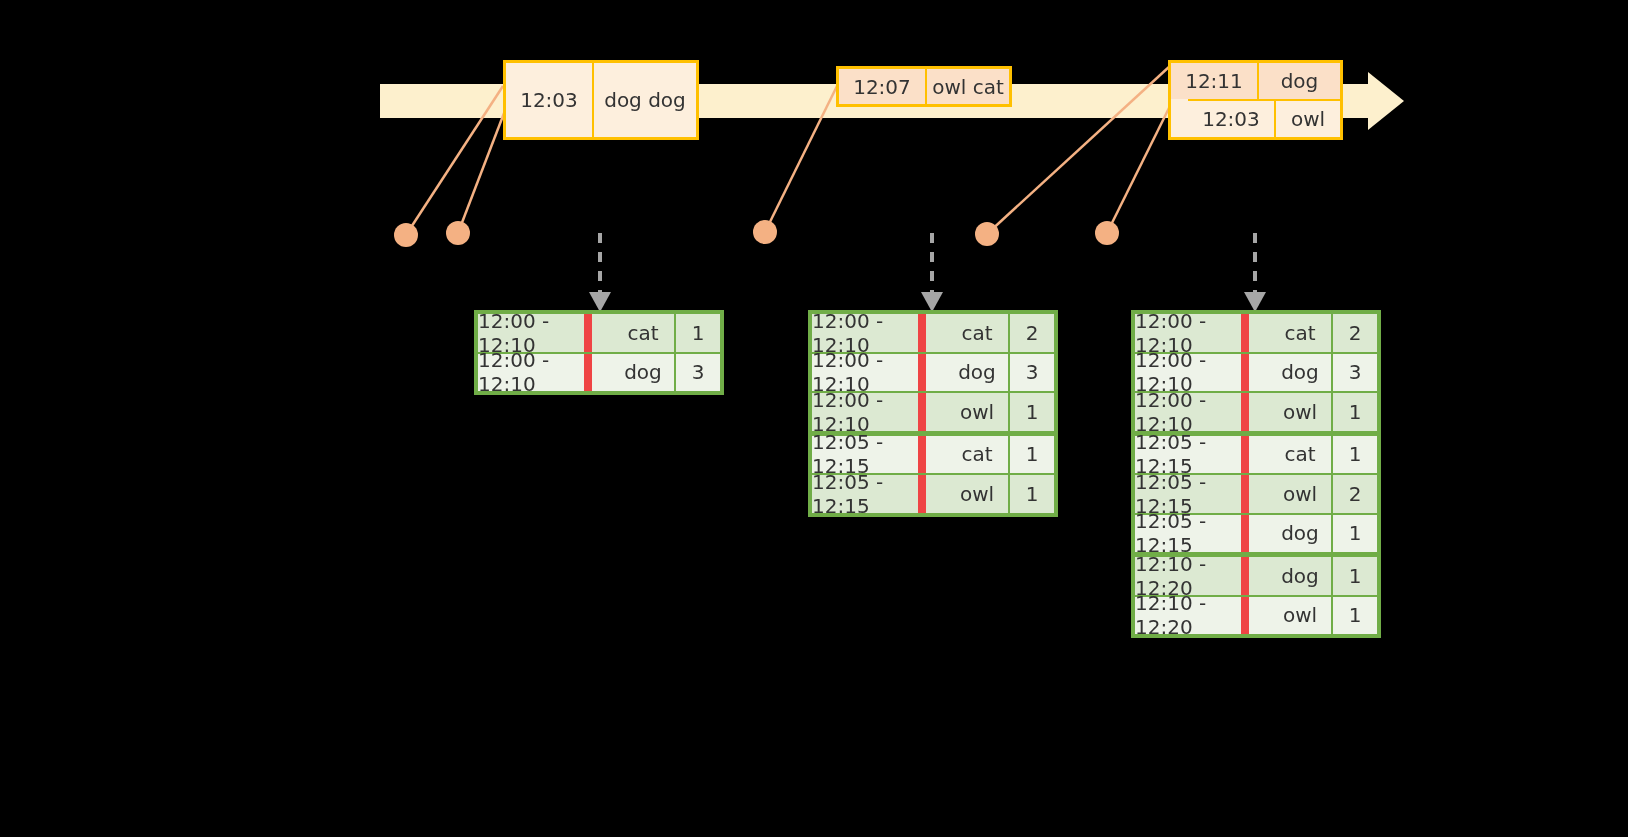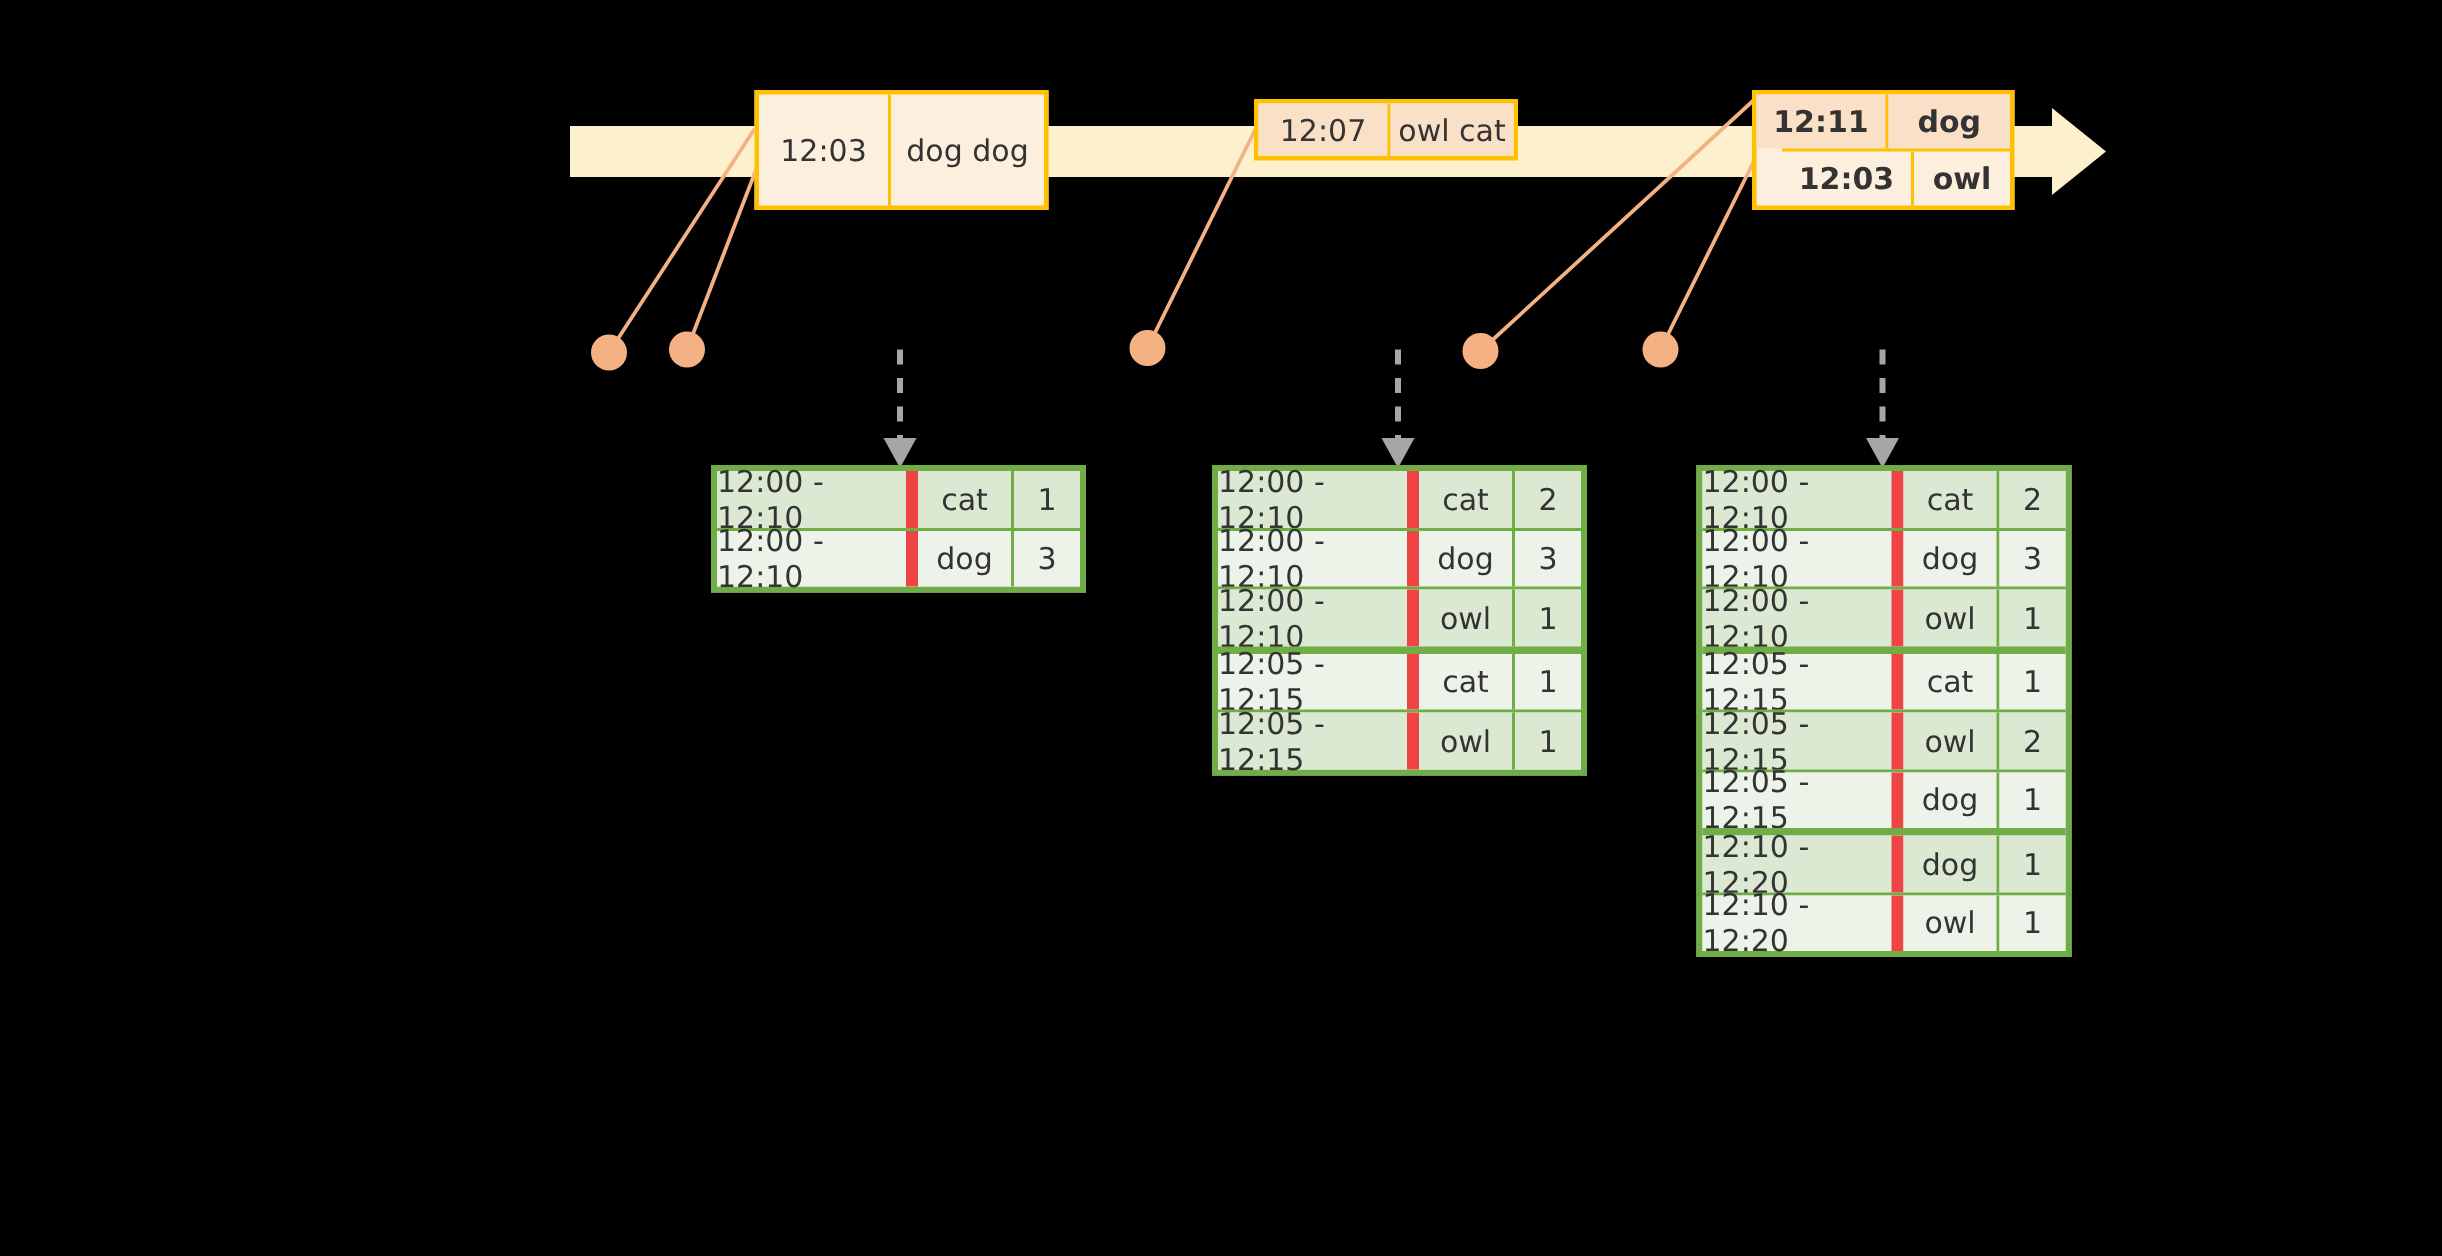--- a/index.html
+++ b/index.html
@@ -27,21 +27,21 @@
 
   
   .gt{position:absolute;border:4px solid #70ad47;box-sizing:border-box;
       display:flex;flex-direction:column;background:#eaf1e3;}
   .gt-row{display:flex;height:37.5px;}
   .gt-row + .gt-row{border-top:2px solid #70ad47;}
   .gt-row.grp-sep{border-top:5px solid #70ad47;}
   .gt-row .k{flex:1;display:flex;align-items:center;justify-content:center;
       font-size:20px;color:#333;border-right:8px solid #ef4444;}
   .gt-row .w{width:62px;display:flex;align-items:center;justify-content:center;
-      font-size:20px;color:#333;border-right:2px solid #70ad47;}
+      font-size:20px;color:#333;border-right:2px solid #70ad47;padding-left:20px;}
   .gt-row .n{width:44px;display:flex;align-items:center;justify-content:center;
       font-size:20px;color:#333;}
   .gt-row.odd .k,.gt-row.odd .w,.gt-row.odd .n{background:#dce9d2;}
   .gt-row.even .k,.gt-row.even .w,.gt-row.even .n{background:#eef3e9;}
 </style>
 </head>
 <body>
 
 <div id="stage">
 
@@ -79,21 +79,21 @@
           <div class="c1">12:03</div>
           <div class="c2">dog dog</div>
         </div>
       </div>
       <div class="ev" style="left: 836px; top: 66px; width: 176px; height: 41px;">
         <div class="ev-row shade">
           <div class="c1">12:07</div>
           <div class="c2">owl cat</div>
         </div>
       </div>
-      <div class="ev" style="left: 1168px; top: 60px; width: 175px; height: 80px; font-weight: bold;">
+      <div class="ev" style="left: 1168px; top: 60px; width: 175px; height: 80px;">
         <div class="ev-row shade">
           <div class="c1">12:11</div>
           <div class="c2">dog</div>
         </div>
         <div class="ev-row">
           <div class="c1">12:03</div>
           <div class="c2">owl</div>
         </div>
       </div>
     </div>

